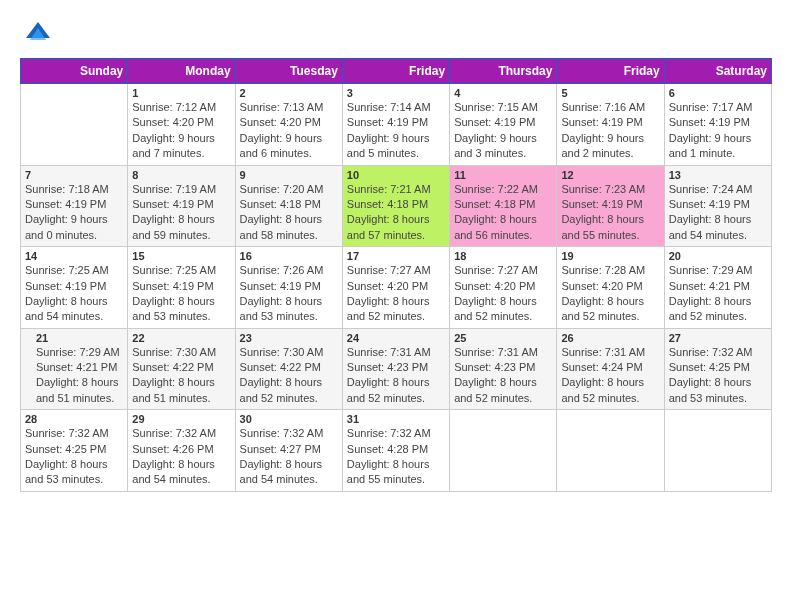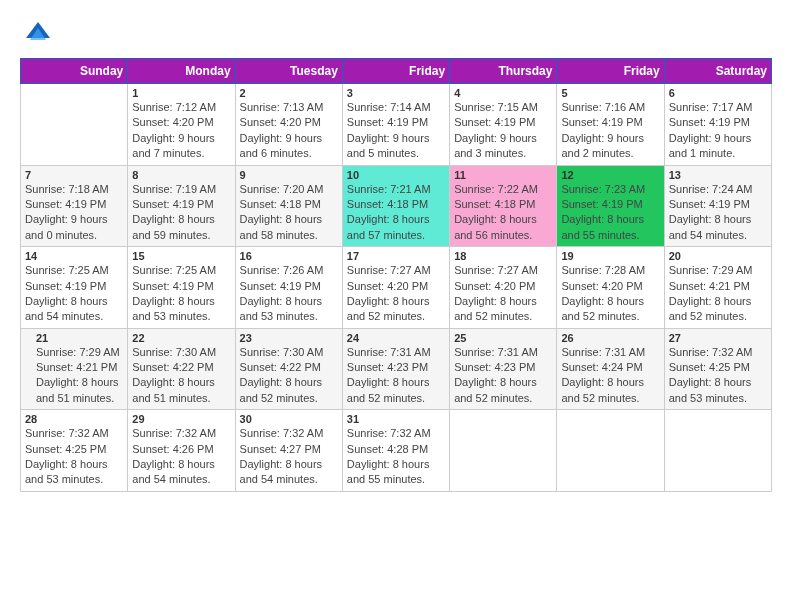--- a/index.html
+++ b/index.html
@@ -164,29 +164,29 @@
           <span class="day-info">Sunrise: 7:18 AM<br>Sunset: 4:19 PM<br>Daylight: 9 hours and 0 minutes.</span>
         </td>
           <td style="background: rgb(245, 245, 245);">
           <span class="day-number">8</span>
           <span class="day-info">Sunrise: 7:19 AM<br>Sunset: 4:19 PM<br>Daylight: 8 hours and 59 minutes.</span>
         </td>
           <td style="background: rgb(245, 245, 245);">
           <span class="day-number">9</span>
           <span class="day-info">Sunrise: 7:20 AM<br>Sunset: 4:18 PM<br>Daylight: 8 hours and 58 minutes.</span>
         </td>
-          <td style="background: #5eead4;">
+          <td style="background: #bef264;">
           <span class="day-number">10</span>
           <span class="day-info">Sunrise: 7:21 AM<br>Sunset: 4:18 PM<br>Daylight: 8 hours and 57 minutes.</span>
         </td>
           <td style="background: #f9a8d4;">
           <span class="day-number">11</span>
           <span class="day-info">Sunrise: 7:22 AM<br>Sunset: 4:18 PM<br>Daylight: 8 hours and 56 minutes.</span>
         </td>
-          <td style="background: #22c55e; margin-left: 32px;">
+          <td style="background: #f9a8d4; margin-left: 32px;">
           <span class="day-number">12</span>
           <span class="day-info">Sunrise: 7:23 AM<br>Sunset: 4:19 PM<br>Daylight: 8 hours and 55 minutes.</span>
         </td>
           <td style="background: rgb(245, 245, 245);">
           <span class="day-number">13</span>
           <span class="day-info">Sunrise: 7:24 AM<br>Sunset: 4:19 PM<br>Daylight: 8 hours and 54 minutes.</span>
         </td>
         </tr>
         <tr>
           <td>

